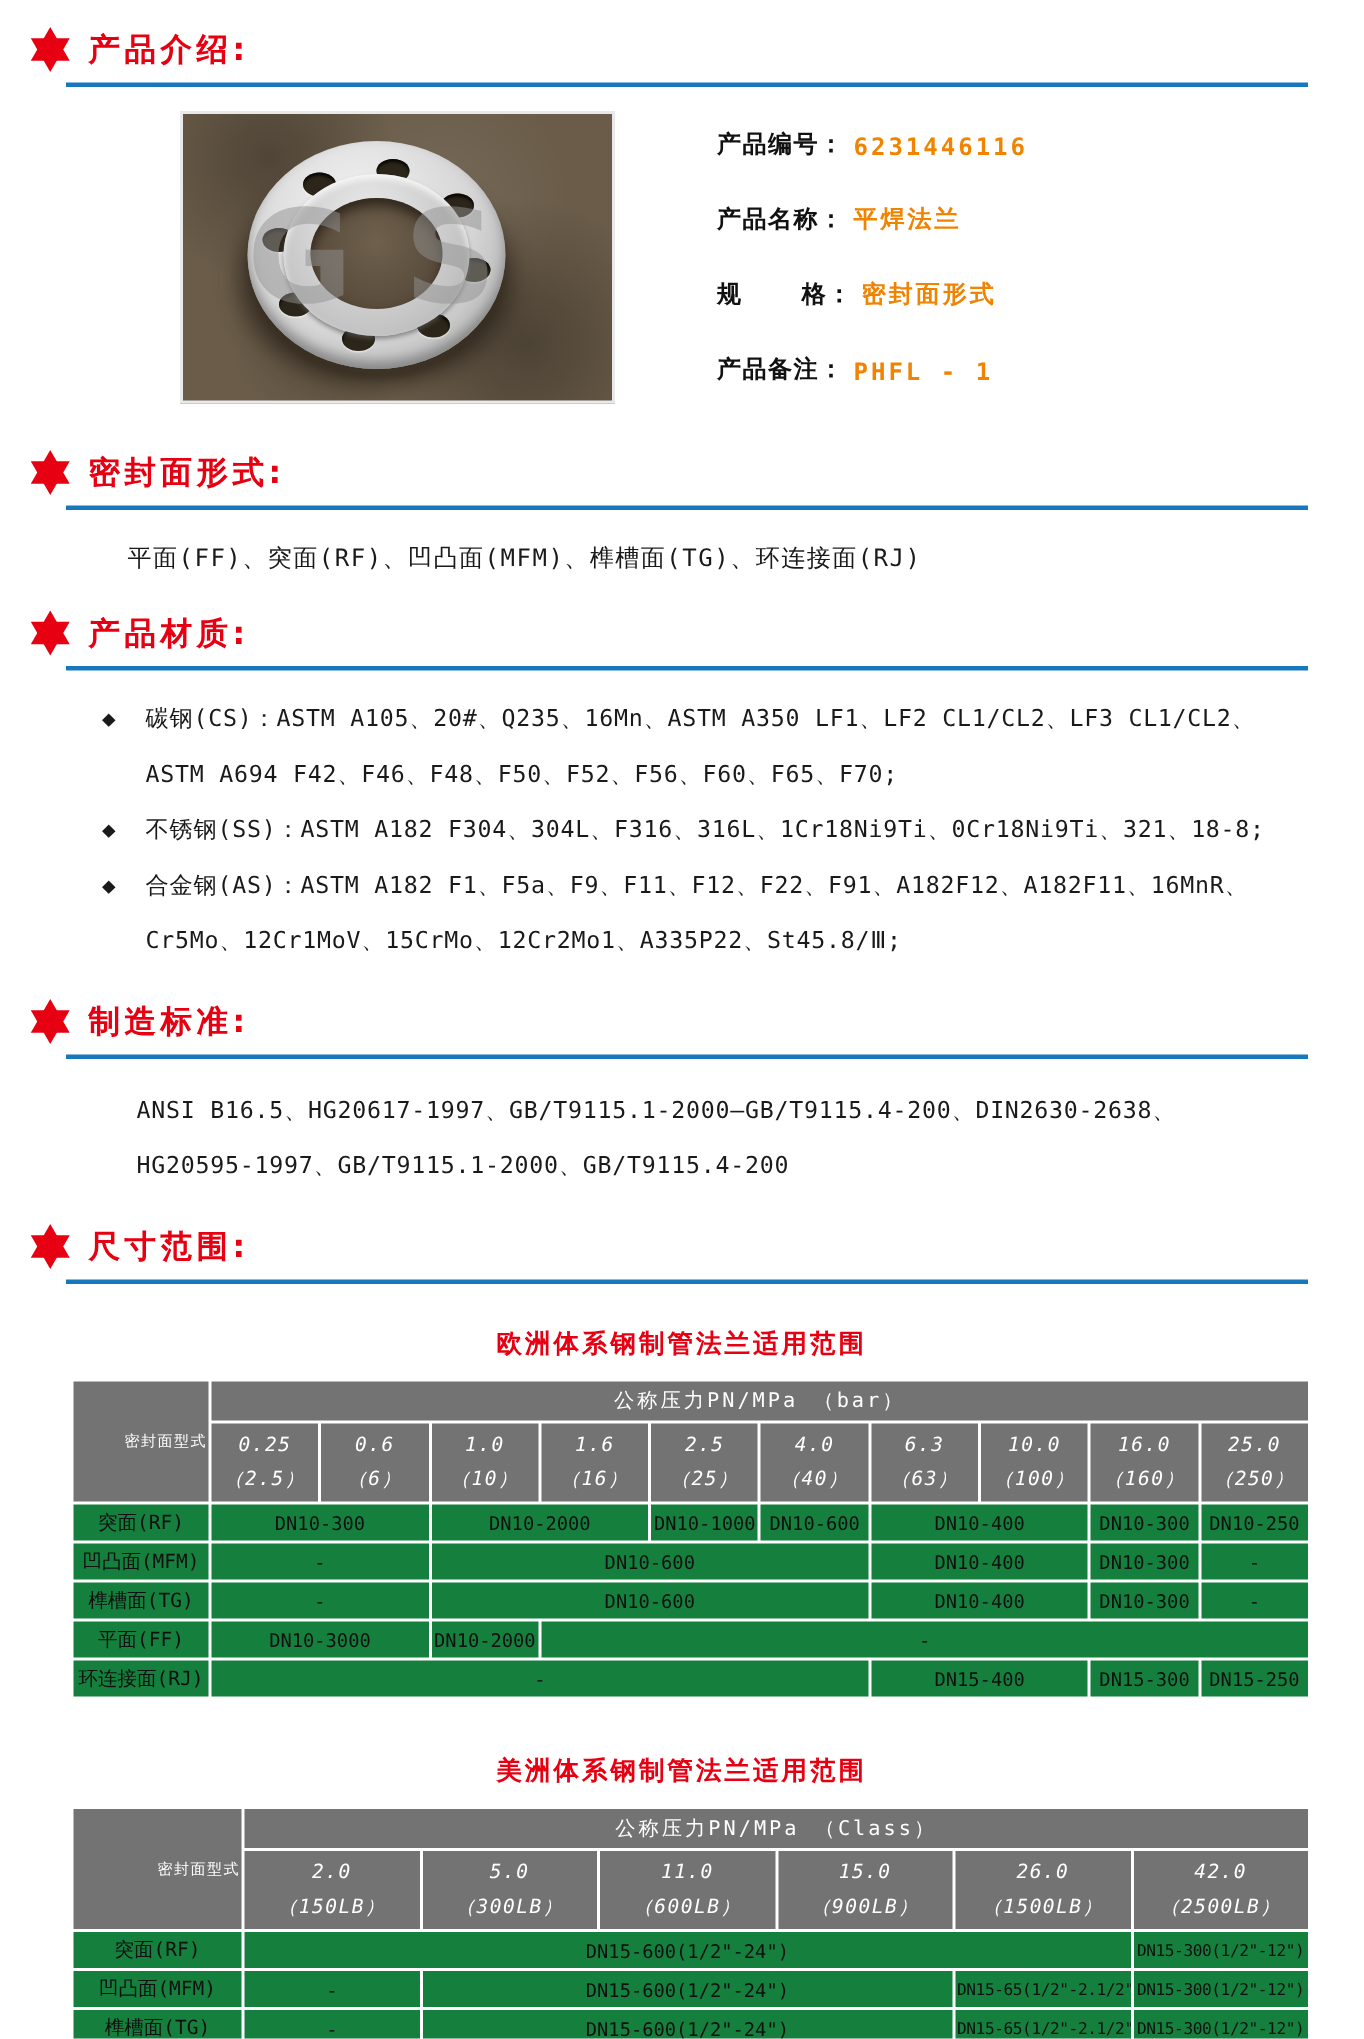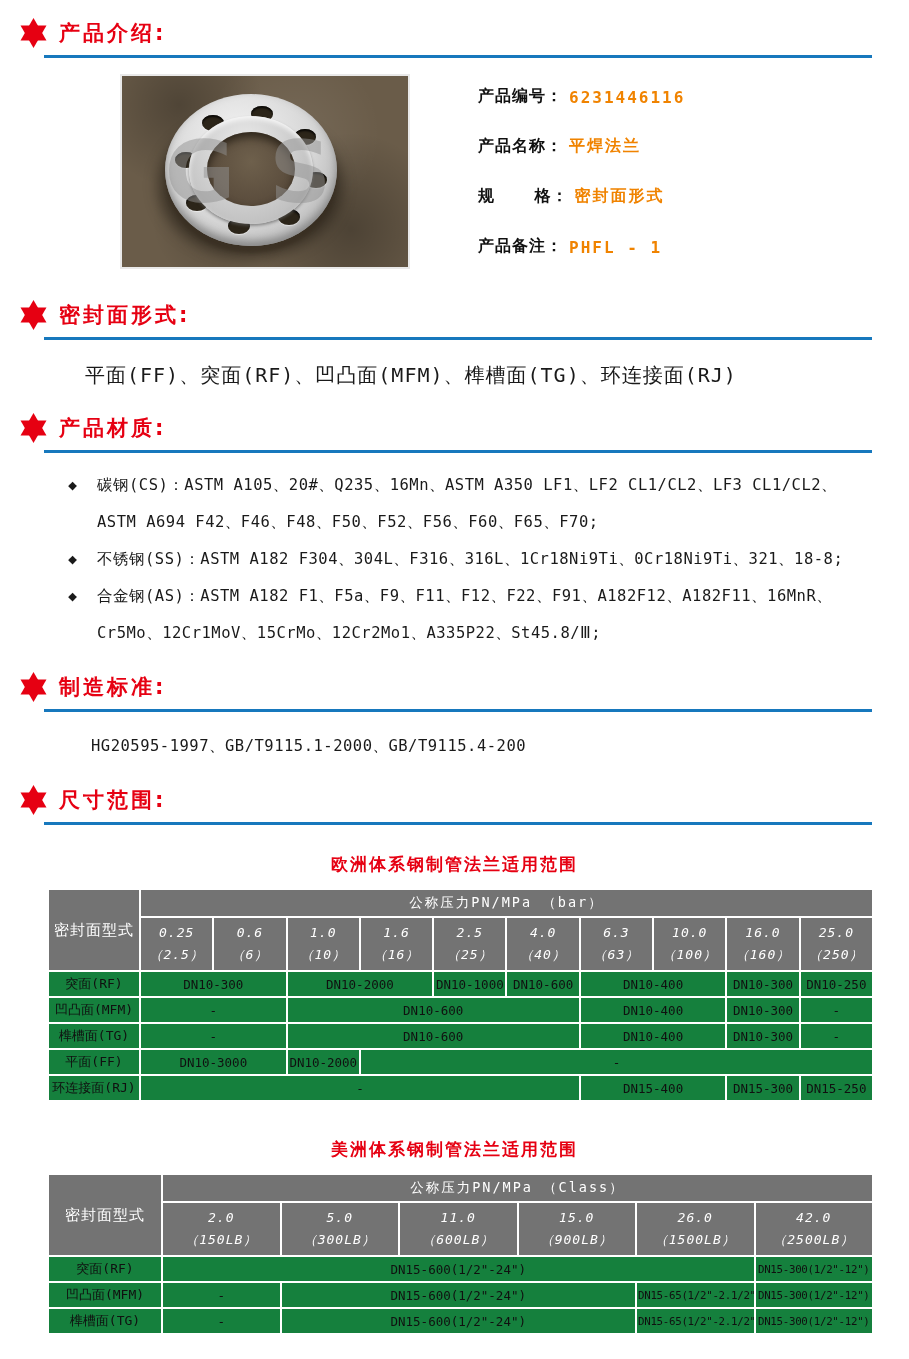--- a/index.html
+++ b/index.html
@@ -43,37 +43,37 @@
     box-shadow:inset 0 2px 2px rgba(0,0,0,.8), 0 1px 1px rgba(255,255,255,.5);}
   .wm{position:absolute;left:0;right:0;top:46px;text-align:center;
     font-size:86px;font-weight:bold;letter-spacing:34px;color:rgba(145,145,145,.5);}
 
   .fields{margin-left:68px;padding-top:12px;}
   .field{display:flex;align-items:flex-end;margin-bottom:29px;white-space:pre;}
   .flabel{font-size:16px;font-weight:bold;color:#111;letter-spacing:1px;}
   .fvalue{font-size:16px;font-weight:bold;color:#f08300;letter-spacing:2px;margin-left:6px;}
 
   
-  .seal-line{margin:22px 0 0 85px;font-size:20px;letter-spacing:1px;}
+  .seal-line{margin:22px 0 0 85px;font-size:16px;letter-spacing:1px;}
   .mats{margin:14px 0 0 68px;}
   .mat-line{display:flex;font-size:15.5px;line-height:37px;letter-spacing:.5px;}
   .diamond{width:29px;flex:0 0 auto;font-size:15px;}
   .mat-cont{margin-left:29px;font-size:15.5px;line-height:37px;letter-spacing:.5px;}
   .std{margin:16px 0 0 91px;font-size:15.5px;line-height:37px;letter-spacing:.5px;}
 
   
   .tbl-title{text-align:center;color:#e60012;font-weight:bold;font-size:17px;letter-spacing:2px;}
   .t1-title{margin-top:28px;}
   .t2-title{margin-top:36px;}
   table{border-collapse:separate;border-spacing:2px;margin:12px 0 0 47px;width:827px;table-layout:fixed;}
   .hdr{background:#737373;color:#ffffff;font-weight:normal;text-align:center;}
   .hdr-title{font-size:13.5px;letter-spacing:2px;height:24px;}
   .hdr-col{font-size:13px;height:50px;letter-spacing:1px;font-style:italic;}
   .hdr-col .l2{margin-top:6px;}
-  .corner{font-size:15px;letter-spacing:1px;}
+  .corner{font-size:10px;letter-spacing:1px;text-align:right;}
   .cell,.rowlabel{background:#15803d;color:#101010;text-align:center;height:22px;
     font-size:12.5px;white-space:nowrap;overflow:hidden;}
   .rowlabel{font-size:13px;letter-spacing:0px;}
   .tight{font-size:10.8px;letter-spacing:-0.3px;}
 </style>
 </head>
 <body>
 
 <div class="sec-head">
   <svg class="star" viewBox="0 0 100 104">
@@ -158,20 +158,21 @@
 
 <div class="sec-head" style="margin-top:20px">
   <svg class="star" viewBox="0 0 100 104">
     <polygon points="50,0 95,78 5,78" fill="#e60012"></polygon>
     <polygon points="50,104 5,26 95,26" fill="#e60012"></polygon>
   </svg>
   <span class="sec-title">制造标准:</span>
 </div>
 <div class="rule"></div>
 <div class="std mono">
+  <div>ANSI B16.5、HG20617-1997、GB/T9115.1-2000—GB/T9115.4-200、DIN2630-2638、</div>
   <div>HG20595-1997、GB/T9115.1-2000、GB/T9115.4-200</div>
 </div>
 
 <div class="sec-head" style="margin-top:20px">
   <svg class="star" viewBox="0 0 100 104">
     <polygon points="50,0 95,78 5,78" fill="#e60012"></polygon>
     <polygon points="50,104 5,26 95,26" fill="#e60012"></polygon>
   </svg>
   <span class="sec-title">尺寸范围:</span>
 </div>

